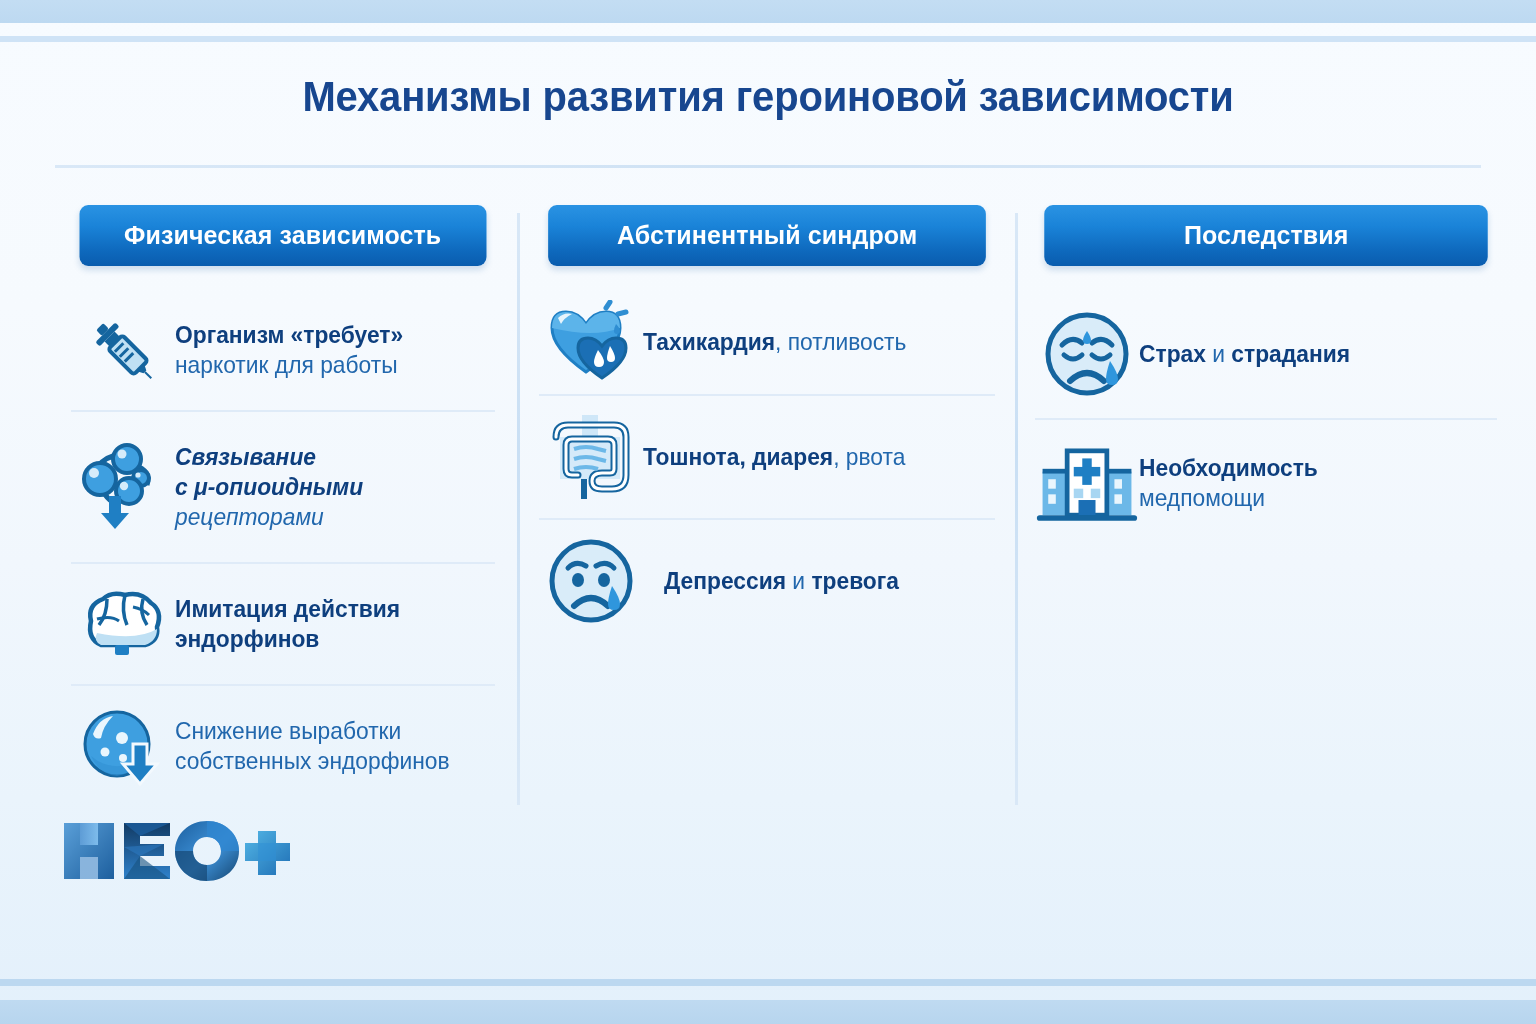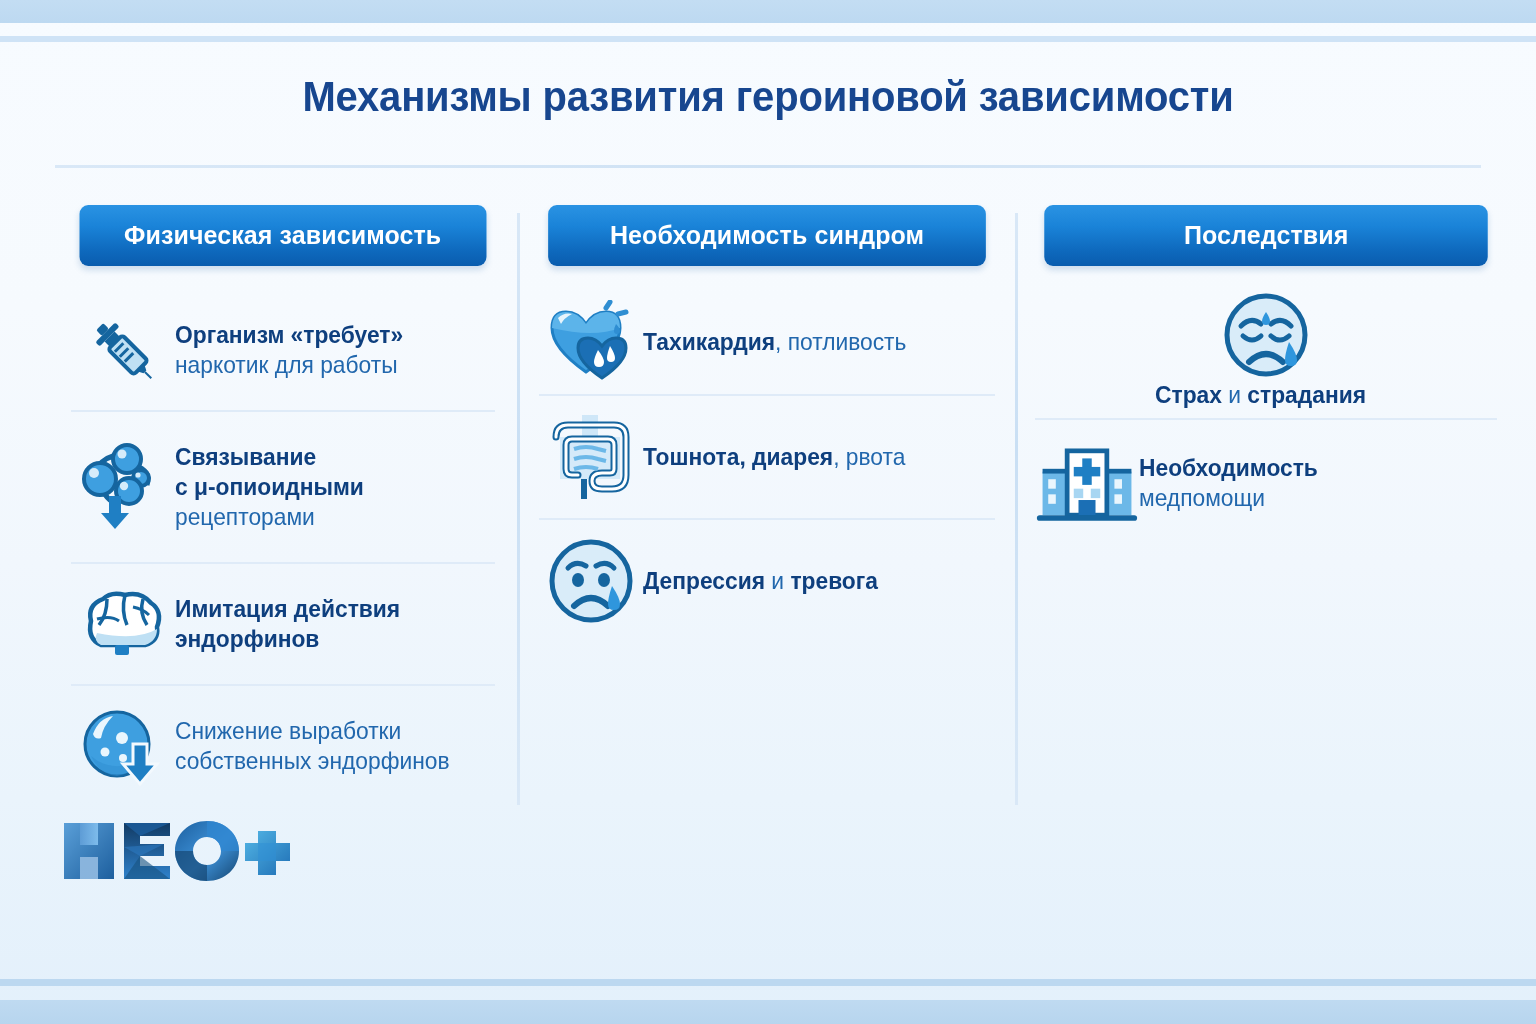--- a/index.html
+++ b/index.html
@@ -146,32 +146,32 @@
     color: #0e3f7e;
     font-weight: bold;
   }
   .item-text .lt {
     color: #2167ad;
     font-weight: normal;
   }
 
   
   .c1-r1 { height: 120px; }
-  .c1-r2 { height: 152px; }
+  .c1-r2 { height: 152px; font-style: italic; }
   .c1-r3 { height: 122px; }
   .c1-r4 { height: 122px; }
 
   
   .c2-r1 { height: 124px; }
   .c2-r2 { height: 104px; }
   .c2-r3 { height: 124px; }
-  .c2-r4 { height: 124px; }
-
-  
-  .c3-r1 { height: 128px; flex-direction: column; }
+  .c2-r4 { height: 124px; gap: 21px; }
+
+  
+  .c3-r1 { height: 128px; }
   .c3-r2 { height: 128px; }
 
   
   .logo {
     position: absolute;
     left: 62px;
     top: 818px;
     height: 68px;
     display: flex;
     align-items: center;
@@ -283,21 +283,21 @@
             <span class="lt">Снижение выработки</span><br>
             <span class="lt">собственных эндорфинов</span>
           </div>
         </div>
 
       </div>
     </div>
 
     <div class="col col-2">
       <div class="col-header">
-        <span class="col-header-inner">Необходимость синдром</span>
+        <span class="col-header-inner">Абстинентный синдром</span>
       </div>
       <div class="items">
 
 
         <div class="item c2-r2">
           <div class="icon-wrap">
             <svg width="94" height="84" viewBox="0 0 94 84">
               <path d="M42 72 Q8 48 8 28 Q8 12 22 12 Q34 12 42 24 Q50 12 62 12 Q76 12 76 28 Q76 48 42 72 Z" fill="#3e9fe0" stroke="#1f7fc4" stroke-width="3"></path>
               <path d="M8 28 Q8 12 22 12 Q34 12 42 24 Q50 12 62 12 Q76 12 76 28 Q50 38 8 28 Z" fill="#5cb4ea"></path>
               <path d="M14 18 Q20 12 28 14 Q20 18 17 24 Z" fill="#e7f4fc"></path>

